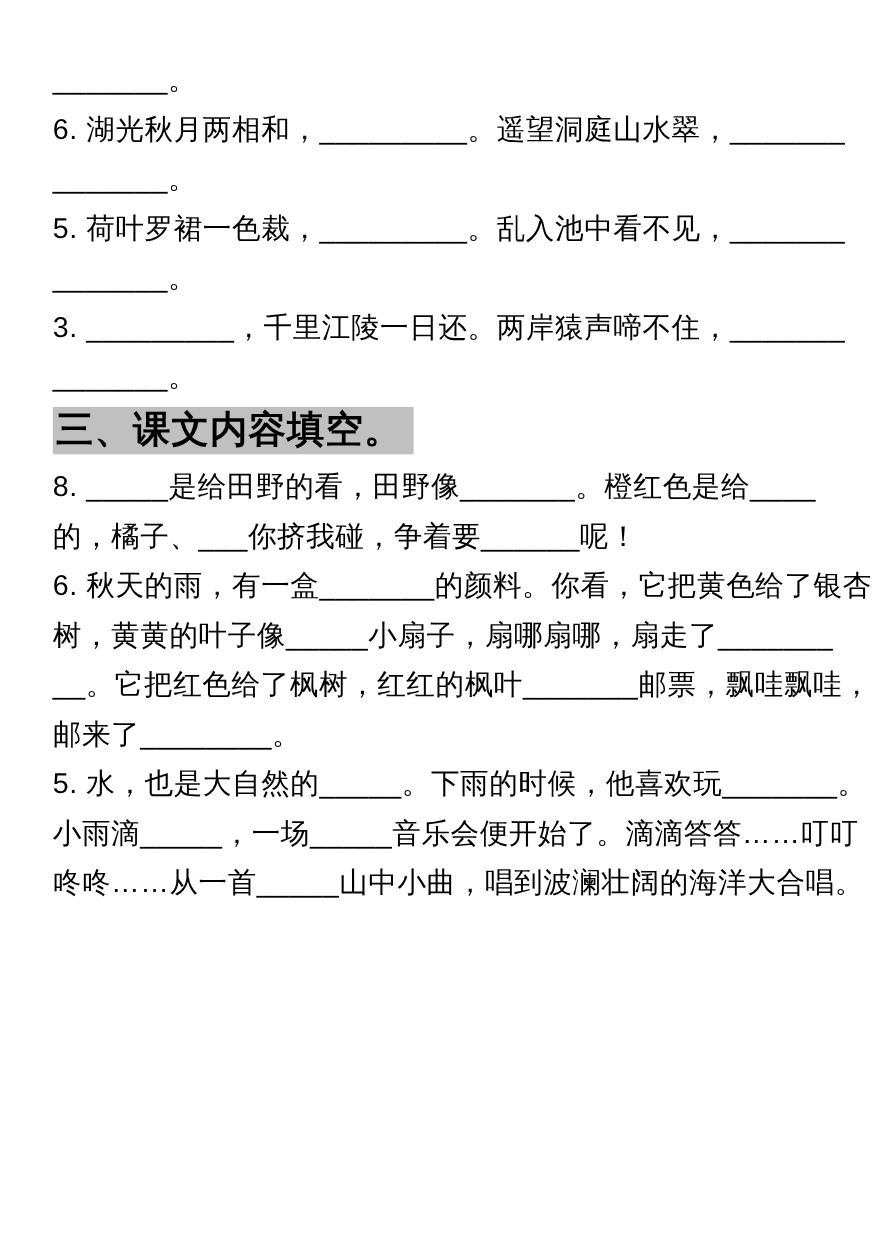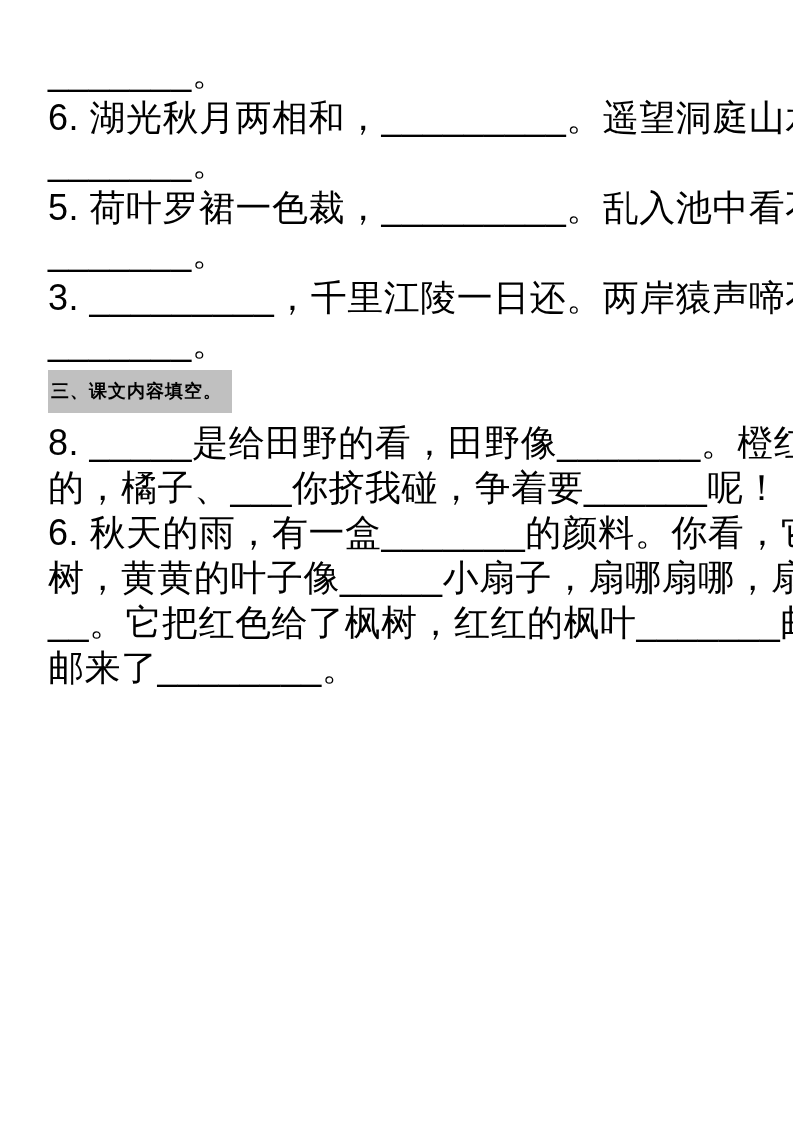--- a/index.html
+++ b/index.html
@@ -16,31 +16,31 @@
   }
   .page {
     box-sizing: border-box;
     width: 793px;
     height: 1122px;
     padding: 50px 26px 0 48px;
     background: #ffffff;
   }
   .doc-line {
     margin: 0;
-    font-size: 36px;
+    font-size: 26px;
     line-height: 45px;
     white-space: pre;          
     letter-spacing: 0.5px;
     color: #000000;
   }
   .section-heading {
     display: inline-block;
     margin: 5px 0 7px 0;
     padding: 5px 10px 6px 3px;
-    font-size: 18px;
+    font-size: 34px;
     line-height: 32px;
     font-weight: bold;
     background: #c0c0c0;       
     color: #000000;
     letter-spacing: 1px;
   }
   .heading-wrap {
     margin: 0;
   }
 </style>
@@ -63,15 +63,18 @@
     <span class="section-heading">三、课文内容填空。</span>
   </p>
 
   <section>
     <p class="doc-line">8. _____是给田野的看，田野像_______。橙红色是给____
 的，橘子、___你挤我碰，争着要______呢！</p>
     <p class="doc-line">6. 秋天的雨，有一盒_______的颜料。你看，它把黄色给了银杏
 树，黄黄的叶子像_____小扇子，扇哪扇哪，扇走了_______
 __。它把红色给了枫树，红红的枫叶_______邮票，飘哇飘哇，
 邮来了________。</p>
+    <p class="doc-line">5. 水，也是大自然的_____。下雨的时候，他喜欢玩_______。
+小雨滴_____，一场_____音乐会便开始了。滴滴答答……叮叮
+咚咚……从一首_____山中小曲，唱到波澜壮阔的海洋大合唱。</p>
   </section>
 
 </div>
 
 </body></html>

